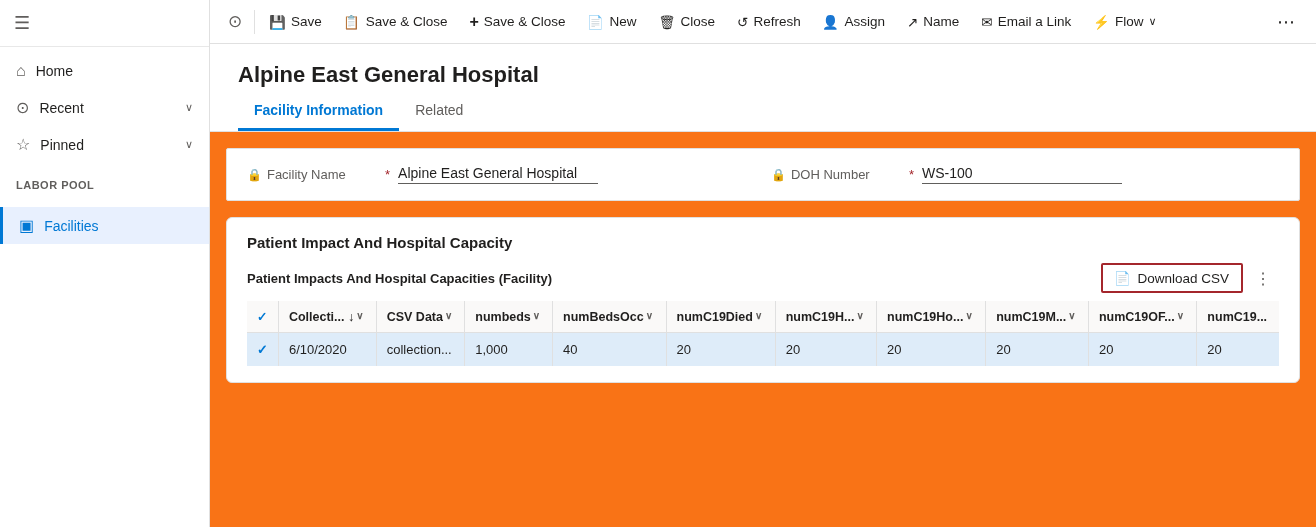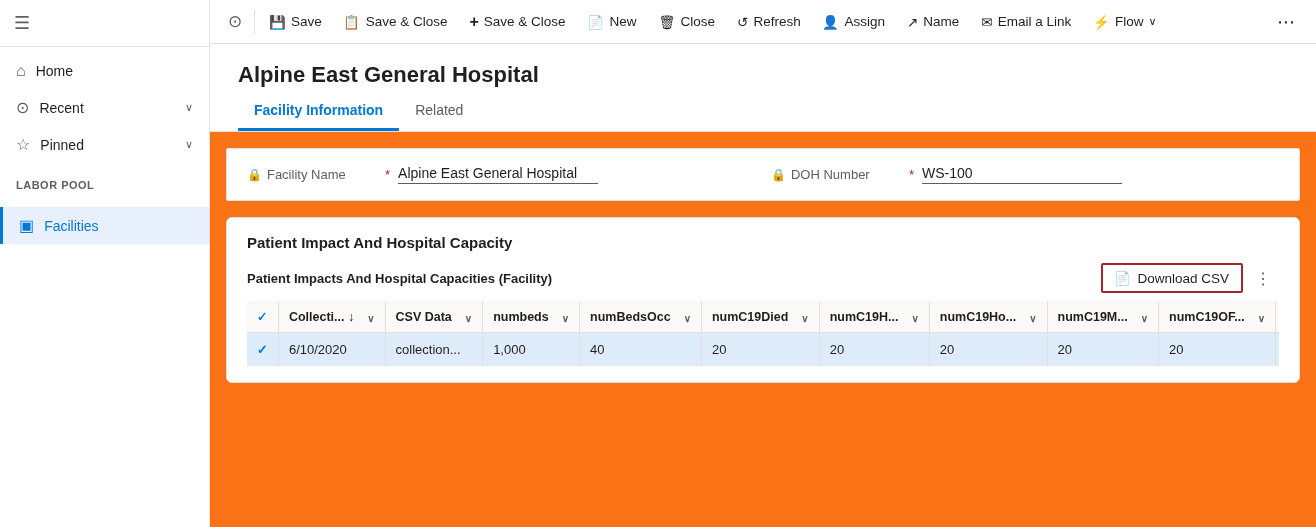--- a/index.html
+++ b/index.html
@@ -55,21 +55,21 @@
     
     .data-table { width: 100%; border-collapse: collapse; font-size: 13px; }
     .data-table thead tr { background: #faf9f8; border-bottom: 1px solid #e0e0e0; }
     .data-table th { padding: 8px 10px; text-align: left; font-weight: 600; color: #201f1e; white-space: nowrap; border-right: 1px solid #e0e0e0; font-size: 12.5px; }
     .data-table th:last-child { border-right: none; }
     .data-table td { padding: 9px 10px; color: #201f1e; border-right: 1px solid #e0e0e0; }
     .data-table td:last-child { border-right: none; }
     .data-table tr.selected { background: #deecf9; }
     .col-check { width: 30px; text-align: center; }
     .chevron-down { font-size: 10px; color: #605e5c; }
-    .th-content { display: flex; align-items: flex-end; gap: 13px; }
+    .th-content { display: flex; align-items: flex-start; gap: 2px; }
   </style>
 </head>
 <body>
 
 <div class="sidebar">
   <div class="sidebar-hamburger">
     <span style="font-size:18px; color:#605e5c; cursor:pointer;">☰</span>
   </div>
   <div class="sidebar-nav">
     <div class="sidebar-item">

